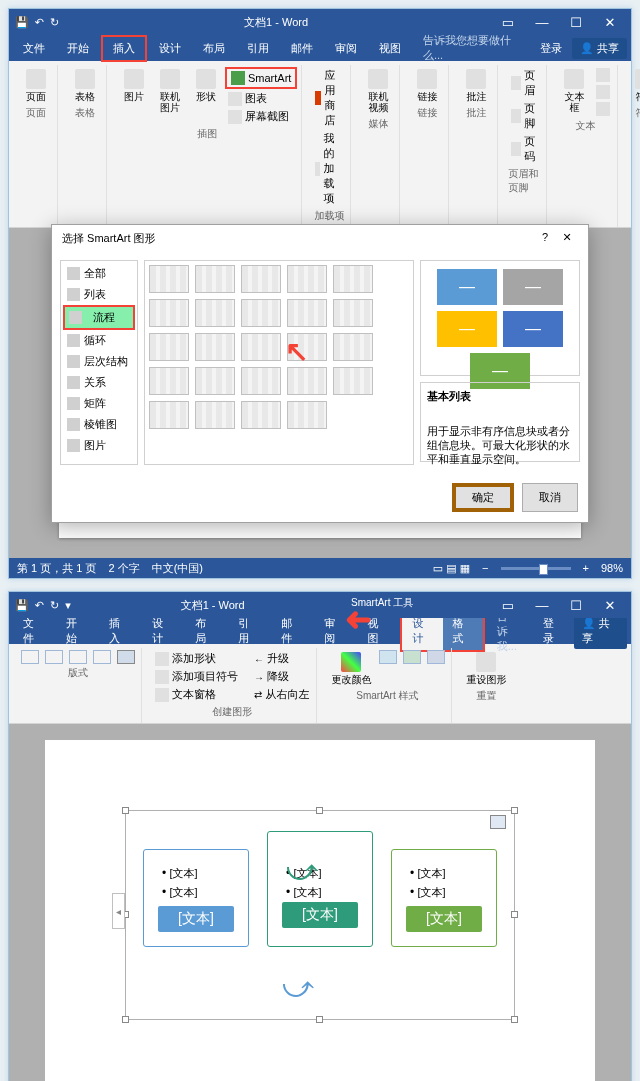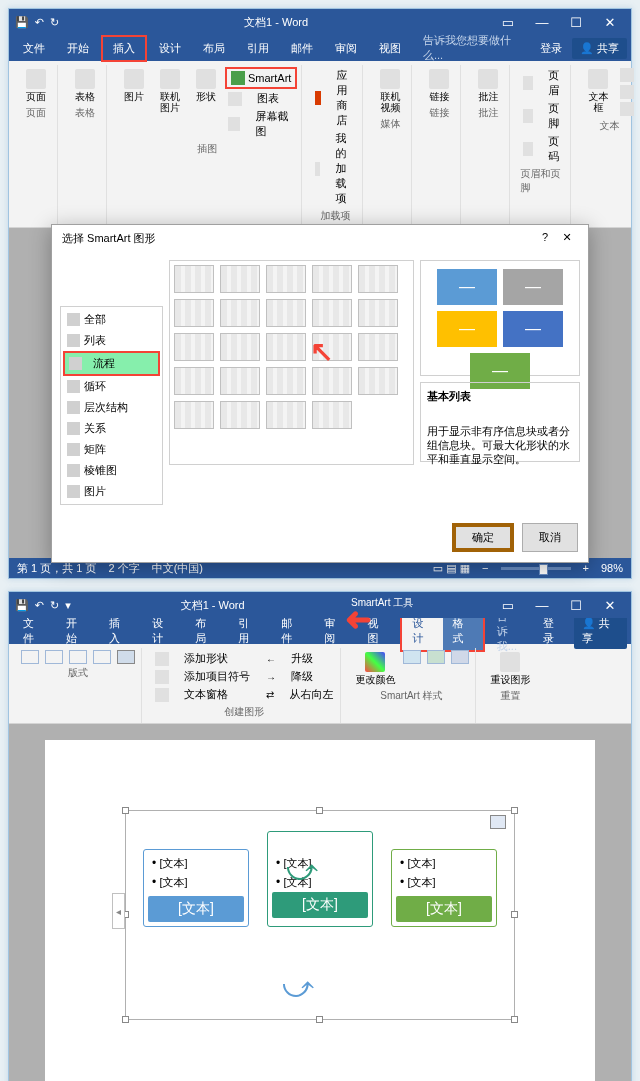--- a/index.html
+++ b/index.html
@@ -15,34 +15,34 @@
 .ribbon-tab.active{background:#f3f3f3;color:#2b579a;}
 .ribbon-tab.hl{border:2px solid #f44336;}
 .ribbon{background:#f3f3f3;border-bottom:1px solid #d4d4d4;padding:4px 6px 0;display:flex;gap:6px;}
 .ribbon-group{display:flex;flex-direction:column;align-items:center;padding:2px 4px;border-right:1px solid #e0e0e0;}
 .ribbon-group:last-child{border-right:none;}
 .ribbon-group .items{display:flex;gap:2px;align-items:flex-start;}
 .ribbon-group .label{font-size:10px;color:#666;margin-top:2px;padding-bottom:2px;}
 .rib-btn{display:flex;flex-direction:column;align-items:center;padding:2px 4px;min-width:34px;}
 .rib-btn .ico{width:20px;height:20px;background:#e0e0e0;border-radius:2px;margin-bottom:2px;}
 .rib-btn span{font-size:10px;text-align:center;line-height:11px;}
-.rib-small{display:flex;align-items:center;gap:15px;padding:1px 3px;font-size:10px;}
+.rib-small{display:flex;align-items:center;gap:3px;padding:1px 3px;font-size:10px;}
 .rib-small .ico{width:14px;height:14px;background:#e0e0e0;}
 .smartart-btn{border:2px solid #f44336;padding:2px 4px;display:flex;align-items:center;gap:3px;}
 .smartart-btn .ico{width:14px;height:14px;background:#4a9e4a;}
 .doc-area{background:#b0b0b0;min-height:330px;position:relative;padding:10px 50px;}
 .page{background:#fff;min-height:300px;box-shadow:0 1px 3px rgba(0,0,0,.3);}
 .statusbar{background:#2b579a;color:#fff;height:20px;display:flex;align-items:center;padding:0 8px;font-size:10px;gap:12px;}
 .statusbar .spacer{flex:1;}
 .dialog{position:absolute;top:-4px;left:42px;right:42px;background:#fff;border:1px solid #a0a0a0;box-shadow:0 4px 20px rgba(0,0,0,.3);z-index:10;}
 .dialog-title{padding:6px 10px;display:flex;font-size:12px;}
 .dialog-title .spacer{flex:1;}
 .dialog-title .dlg-btn{width:22px;text-align:center;cursor:pointer;}
 .dialog-body{display:flex;padding:8px;gap:6px;}
-.cat-list{width:103px;border:1px solid #d0d0d0;padding:2px;margin-top:46px;}
+.cat-list{width:78px;border:1px solid #d0d0d0;padding:2px;}
 .cat-item{padding:3px 4px;display:flex;align-items:center;gap:4px;font-size:11px;}
 .cat-item.sel{background:#86efac;border:1px solid #7ea6d8;gap:11px;}
 .cat-item.hl{border:2px solid #f44336;}
 .cat-item .ci{width:13px;height:13px;background:#d0d0d0;}
 .thumb-grid{flex:1;border:1px solid #d0d0d0;padding:4px;overflow:hidden;height:205px;position:relative;}
 .thumb-rows{display:flex;flex-wrap:wrap;gap:6px;}
 .thumb{width:40px;height:28px;border:1px solid #c0c0c0;background:repeating-linear-gradient(90deg,#e8e8e8 0 6px,#f4f4f4 6px 10px);}
 .preview{width:160px;display:flex;flex-direction:column;gap:6px;}
 .preview-box{border:1px solid #d0d0d0;height:116px;padding:8px;display:flex;flex-wrap:wrap;gap:6px;align-content:flex-start;justify-content:center;background:#fff;}
 .pv-block{width:60px;height:36px;display:flex;align-items:center;justify-content:center;color:#fff;font-size:16px;}
@@ -54,21 +54,21 @@
 .dlg-button.primary{border:4px solid #a16207;margin-left:12px;}
 .arrow-red{position:absolute;width:30px;height:30px;pointer-events:none;}
 .arrow-red.a1{top:74px;left:140px;font-size:28px;color:#f44336;font-weight:bold;}
 .smartart-canvas{margin:40px auto;width:390px;height:210px;border:1px solid #b0b0b0;position:relative;padding:20px 12px;}
 .handle{position:absolute;width:7px;height:7px;background:#fff;border:1px solid #888;}
 .handle.tl{top:-4px;left:-4px;} .handle.tr{top:-4px;right:-4px;}
 .handle.bl{bottom:-4px;left:-4px;} .handle.br{bottom:-4px;right:-4px;}
 .handle.tm{top:-4px;left:50%;margin-left:-4px;} .handle.bm{bottom:-4px;left:50%;margin-left:-4px;}
 .handle.ml{top:50%;left:-4px;margin-top:-4px;} .handle.mr{top:50%;right:-4px;margin-top:-4px;}
 .sa-row{display:flex;gap:18px;justify-content:center;}
-.sa-box{width:106px;border:1px solid #5b9bd5;border-radius:3px;padding:4px;background:#fff;}
+.sa-box{width:106px;border:1px solid #5b9bd5;border-radius:3px;padding:14px;background:#fff;}
 .sa-box.c2{border-color:#2e9b7a;} .sa-box.c3{border-color:#70ad47;}
 .sa-box .bullet{font-size:12px;padding:2px 4px;}
 .sa-title{margin-top:4px;padding:4px;text-align:center;color:#fff;font-size:14px;border-radius:2px;}
 .sa-box.c1 .sa-title{background:#5b9bd5;} .sa-box.c2 .sa-title{background:#2e9b7a;margin-top:0;margin-bottom:4px;} .sa-box.c3 .sa-title{background:#70ad47;}
 .sa-box.c2{display:flex;flex-direction:column-reverse;}
 .sa-box.c2 .bullets{order:1;}
 .curve-arrow{position:absolute;font-size:30px;}
 .curve-arrow.a{top:42px;left:160px;color:#2e9b7a;} .curve-arrow.b{bottom:14px;left:156px;color:#5b9bd5;}
 .layout-icon{width:18px;height:14px;border:1px solid #a0b8d8;display:inline-block;margin:0 2px;}
 .doc-wrap2{background:#b0b0b0;min-height:420px;padding:16px 36px;position:relative;}

